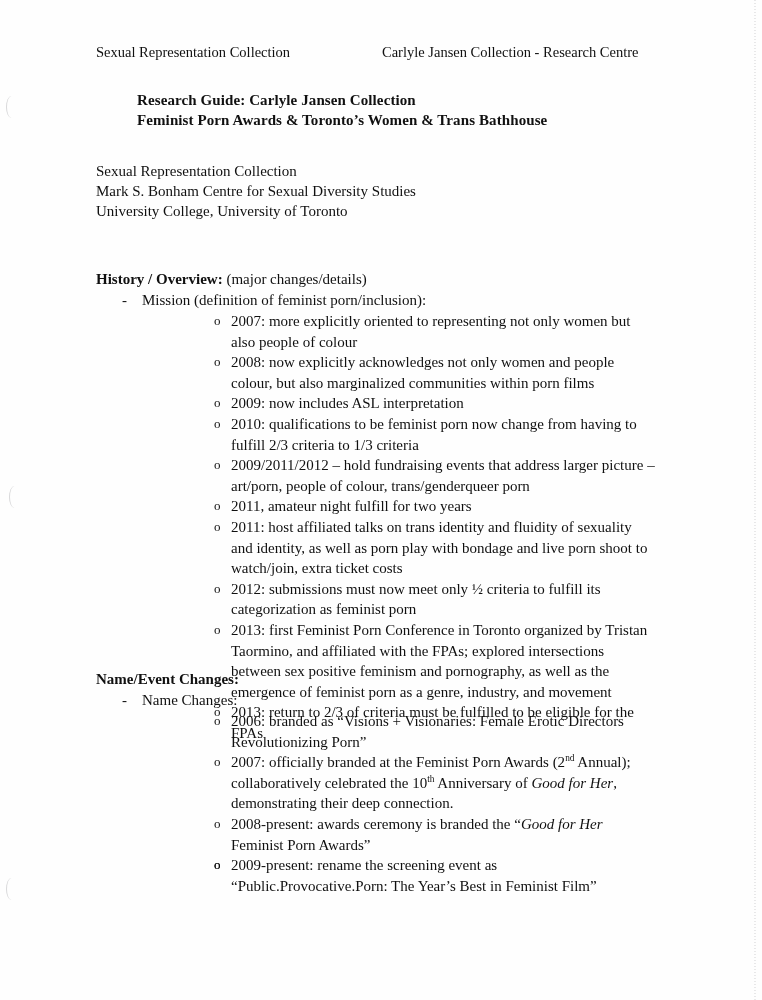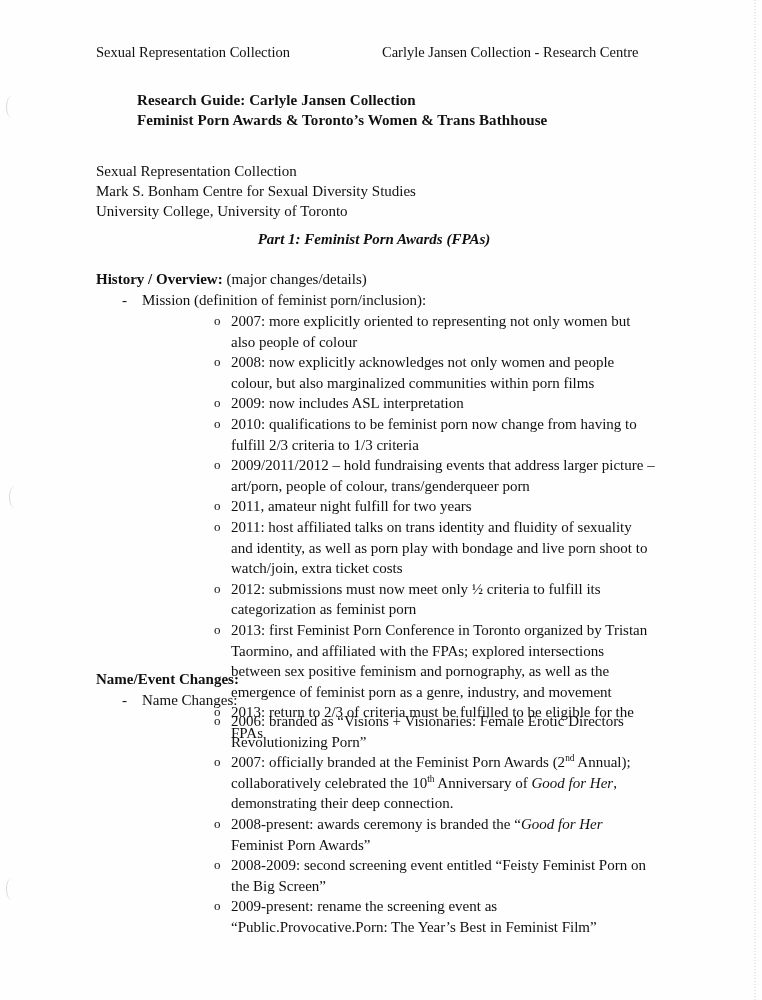--- a/index.html
+++ b/index.html
@@ -190,21 +190,20 @@
     <div>Research Guide: Carlyle Jansen Collection</div>
     <div>Feminist Porn Awards &amp; Toronto’s Women &amp; Trans Bathhouse</div>
   </div>
 
   <div class="addressblock">
     <div>Sexual Representation Collection</div>
     <div>Mark S. Bonham Centre for Sexual Diversity Studies</div>
     <div>University College, University of Toronto</div>
   </div>
 
-  <div class="partheading">Part 1: Feminist Porn Awards (FPAs)</div>
 
   <div class="section s-history">
     <div class="secthead">
       <b>History / Overview:</b><span> (major changes/details)</span>
     </div>
     <ul class="lvl1">
       <li class="dash">
         <span class="marker">-</span>
         <span>Mission (definition of feminist porn/inclusion):</span>
         <ul class="lvl2">
@@ -228,21 +227,21 @@
       <b>Name/Event Changes:</b><span></span>
     </div>
     <ul class="lvl1">
       <li class="dash">
         <span class="marker">-</span>
         <span>Name Changes:</span>
         <ul class="lvl2">
             <li class="circ"><span class="marker">o</span><span>2006: branded as “Visions + Visionaries: Female Erotic Directors Revolutionizing Porn”</span></li>
             <li class="circ"><span class="marker">o</span><span>2007: officially branded at the Feminist Porn Awards (2<sup>nd</sup> Annual); collaboratively celebrated the 10<sup>th</sup> Anniversary of <i>Good for Her</i>, demonstrating their deep connection.</span></li>
             <li class="circ"><span class="marker">o</span><span>2008-present: awards ceremony is branded the “<i>Good for Her</i> Feminist Porn Awards”</span></li>
-            <li class="circ"><span class="marker">o</span><span>2008-2009: second screening event entitled “Feisty Feminist Porn on the Big Screen”</span></li>
+            <li class="circ"><span class="marker">o</span></li>
             <li class="circ"><span class="marker">o</span><span>2009-present: rename the screening event as “Public.Provocative.Porn: The Year’s Best in Feminist Film”</span></li>
           </ul>
       </li>
     </ul>
   </div>
 
 
 </div>
 
 </body></html>

